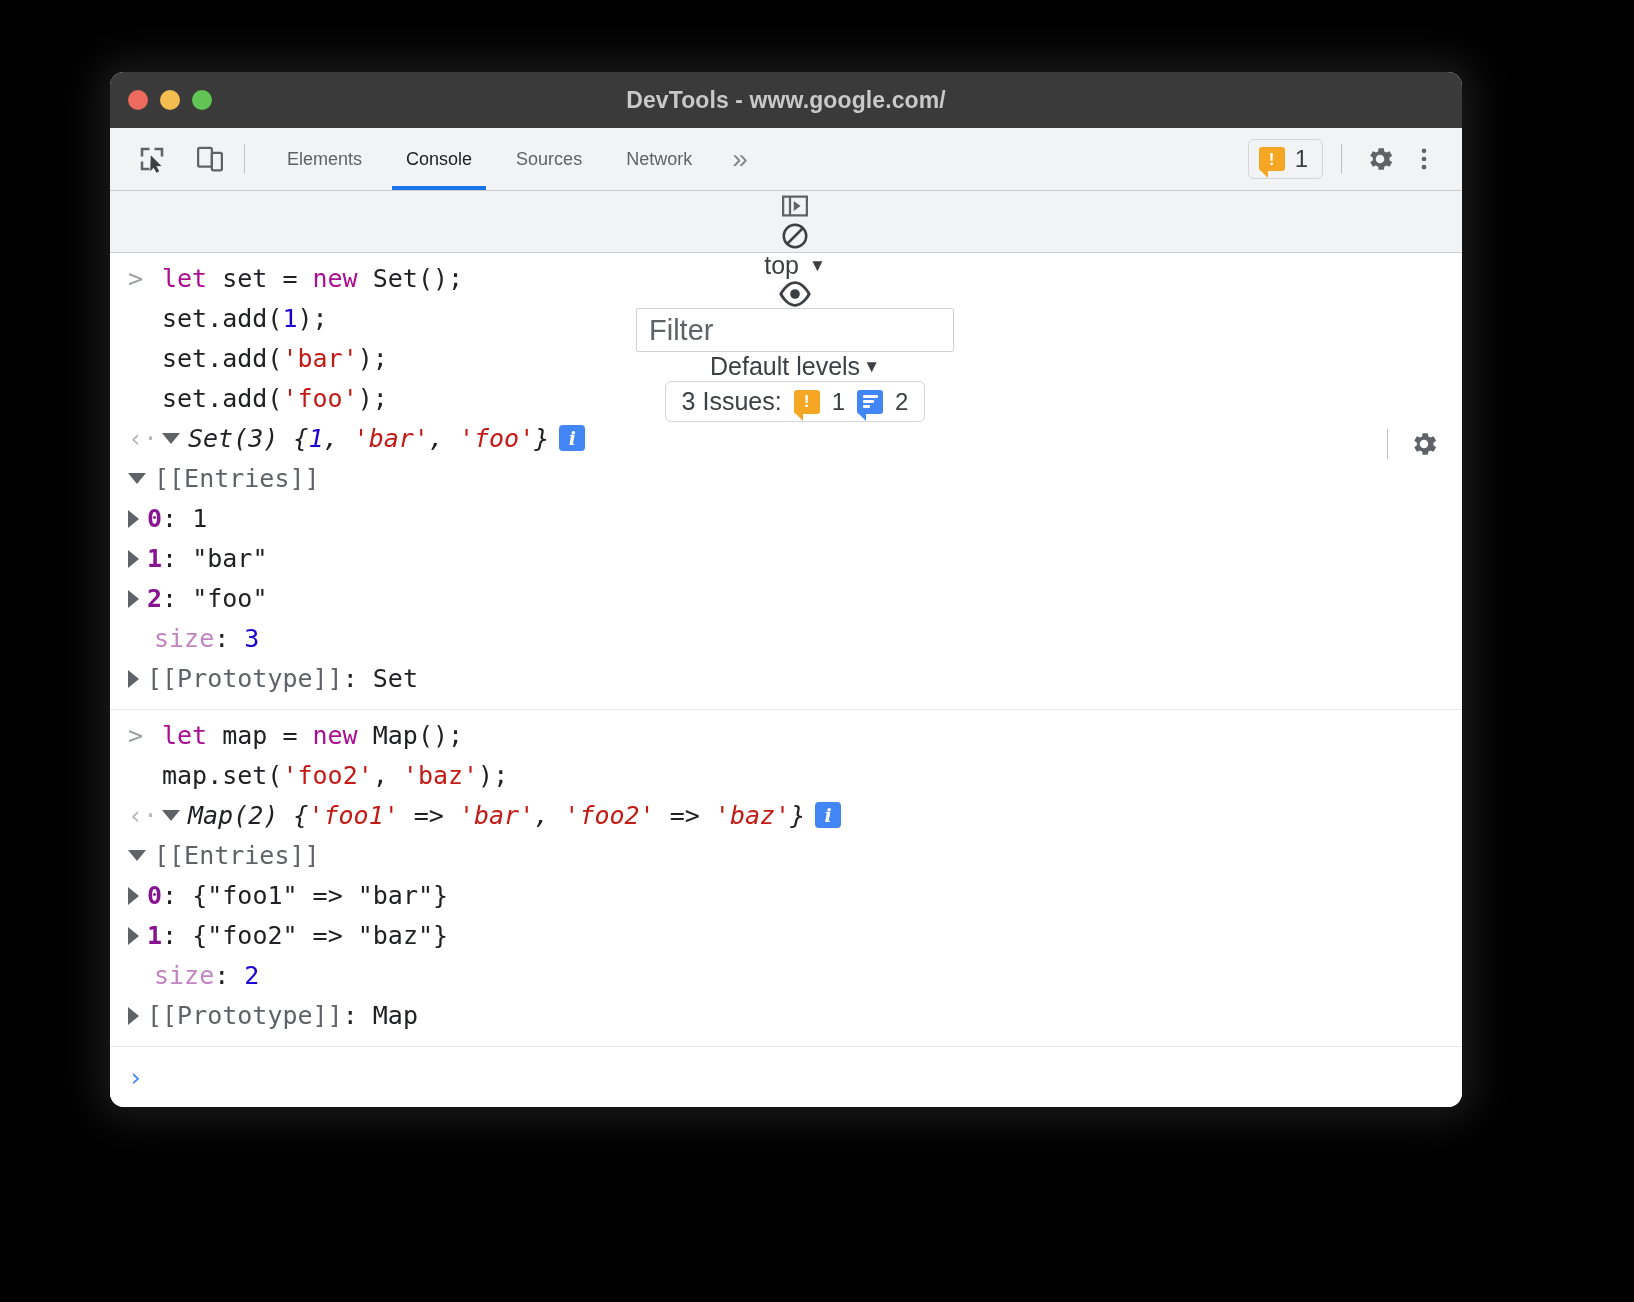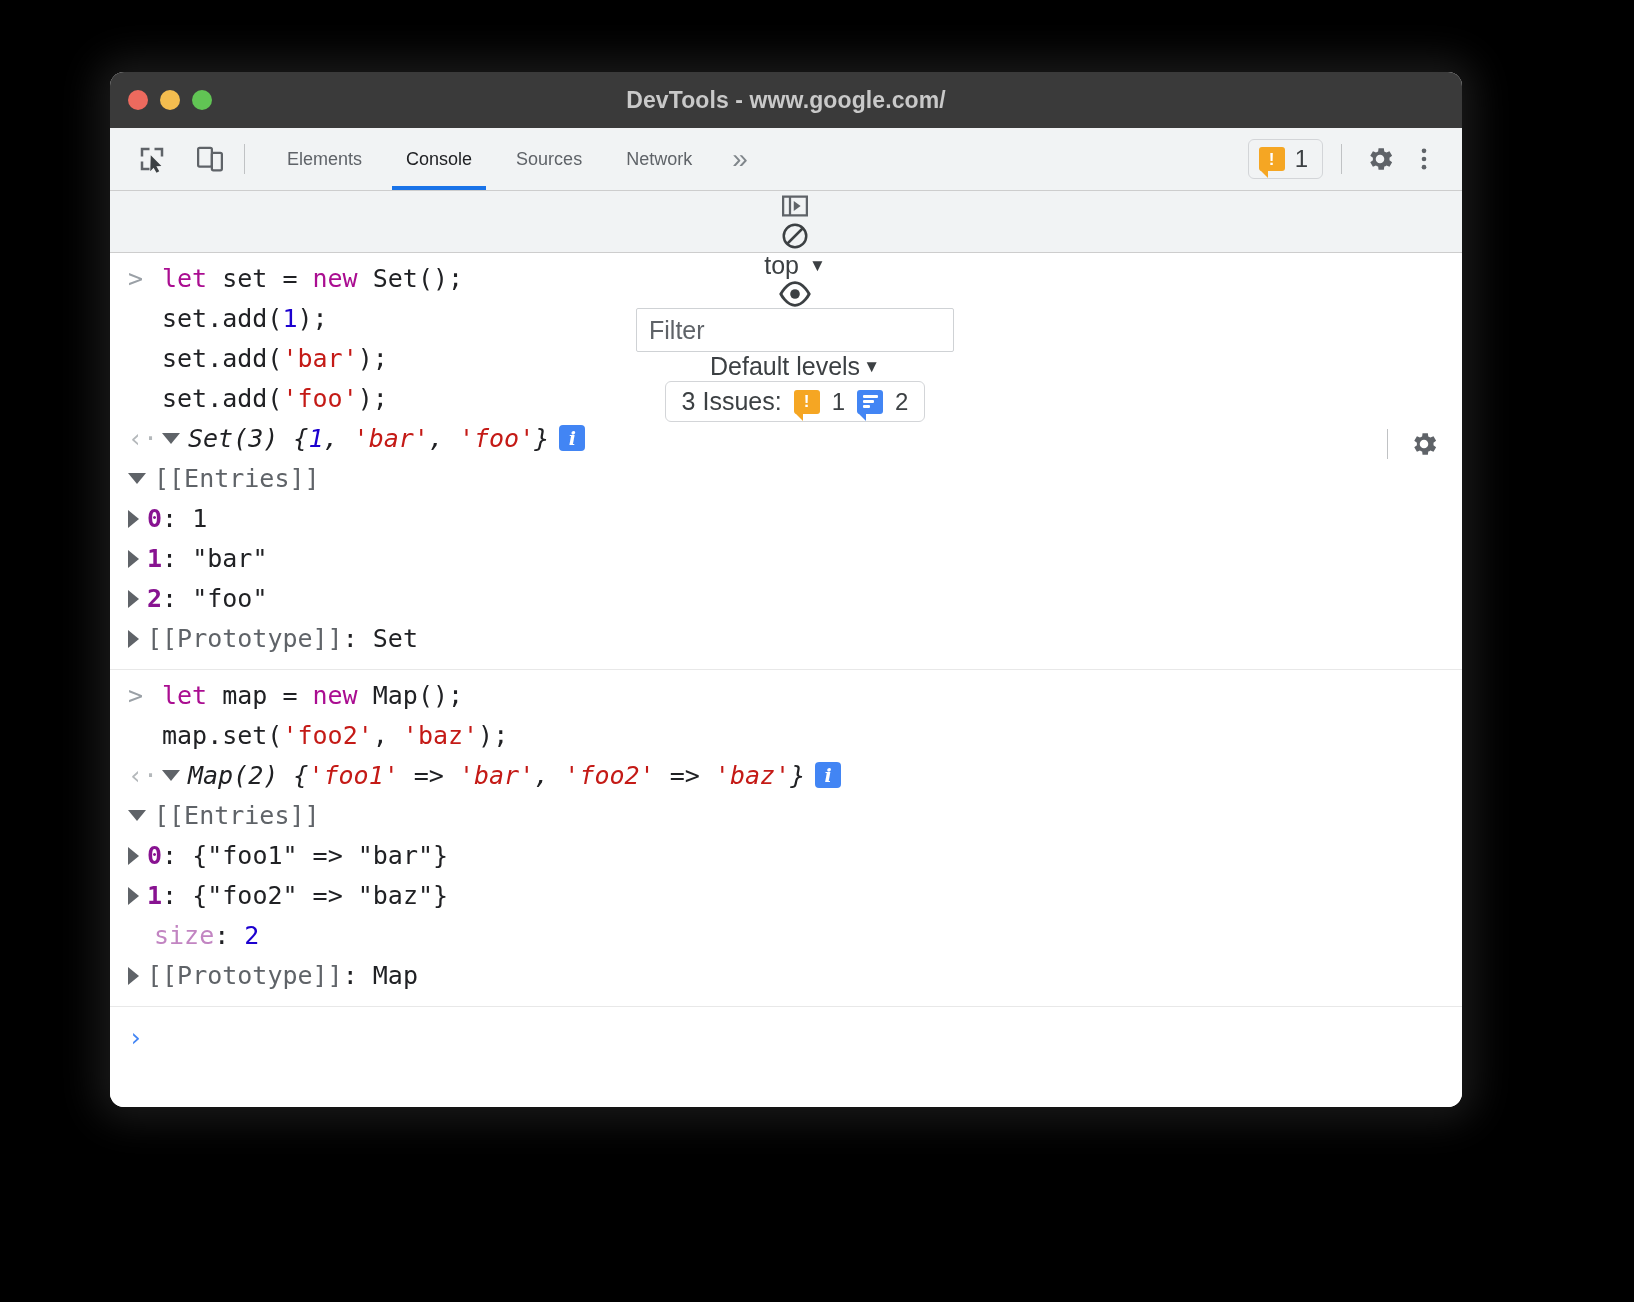--- a/index.html
+++ b/index.html
@@ -168,21 +168,21 @@
     white-space: nowrap;
   }
   .caret { font-size: 17px; color: #3c4043; }
   .filter-input {
     flex: 0 0 auto;
     width: 318px;
     height: 44px;
     background: #ffffff;
     border: 1px solid #cfd2d5;
     border-radius: 2px;
-    font-size: 25px;
+    font-size: 29px;
     color: #3c4043;
     padding: 0 12px;
     font-family: "Liberation Sans", sans-serif;
     outline: none;
   }
   .filter-input::placeholder { color: #5f6368; opacity: 1; }
   .levels {
     display: flex;
     align-items: center;
     gap: 3px;
@@ -444,20 +444,23 @@
             </div>
             <div class="line indent2">
               <span class="code"><span class="tri right"></span><span class="propkey">0</span><span class="plain">: </span><span class="plain">1</span></span>
             </div>
             <div class="line indent2">
               <span class="code"><span class="tri right"></span><span class="propkey">1</span><span class="plain">: </span><span class="plain">"bar"</span></span>
             </div>
             <div class="line indent2">
               <span class="code"><span class="tri right"></span><span class="propkey">2</span><span class="plain">: </span><span class="plain">"foo"</span></span>
             </div>
+            <div class="line indent2">
+              <span class="code"><span class="tri" style="border-top: none; width: 18px;"></span><span class="sizekey">size</span><span class="plain">: </span><span class="num">3</span></span>
+            </div>
             <div class="line indent1">
               <span class="code"><span class="tri right"></span><span class="gray">[[Prototype]]</span><span class="plain">: </span><span class="plain">Set</span></span>
             </div>
           </div>
         </div>
         <div class="group">
           <div>
             <div class="line">
               <span class="gutter">&gt;</span>
               <span class="code"><span class="keyword">let</span><span class="plain"> map = </span><span class="keyword">new</span><span class="plain"> Map();</span></span>

